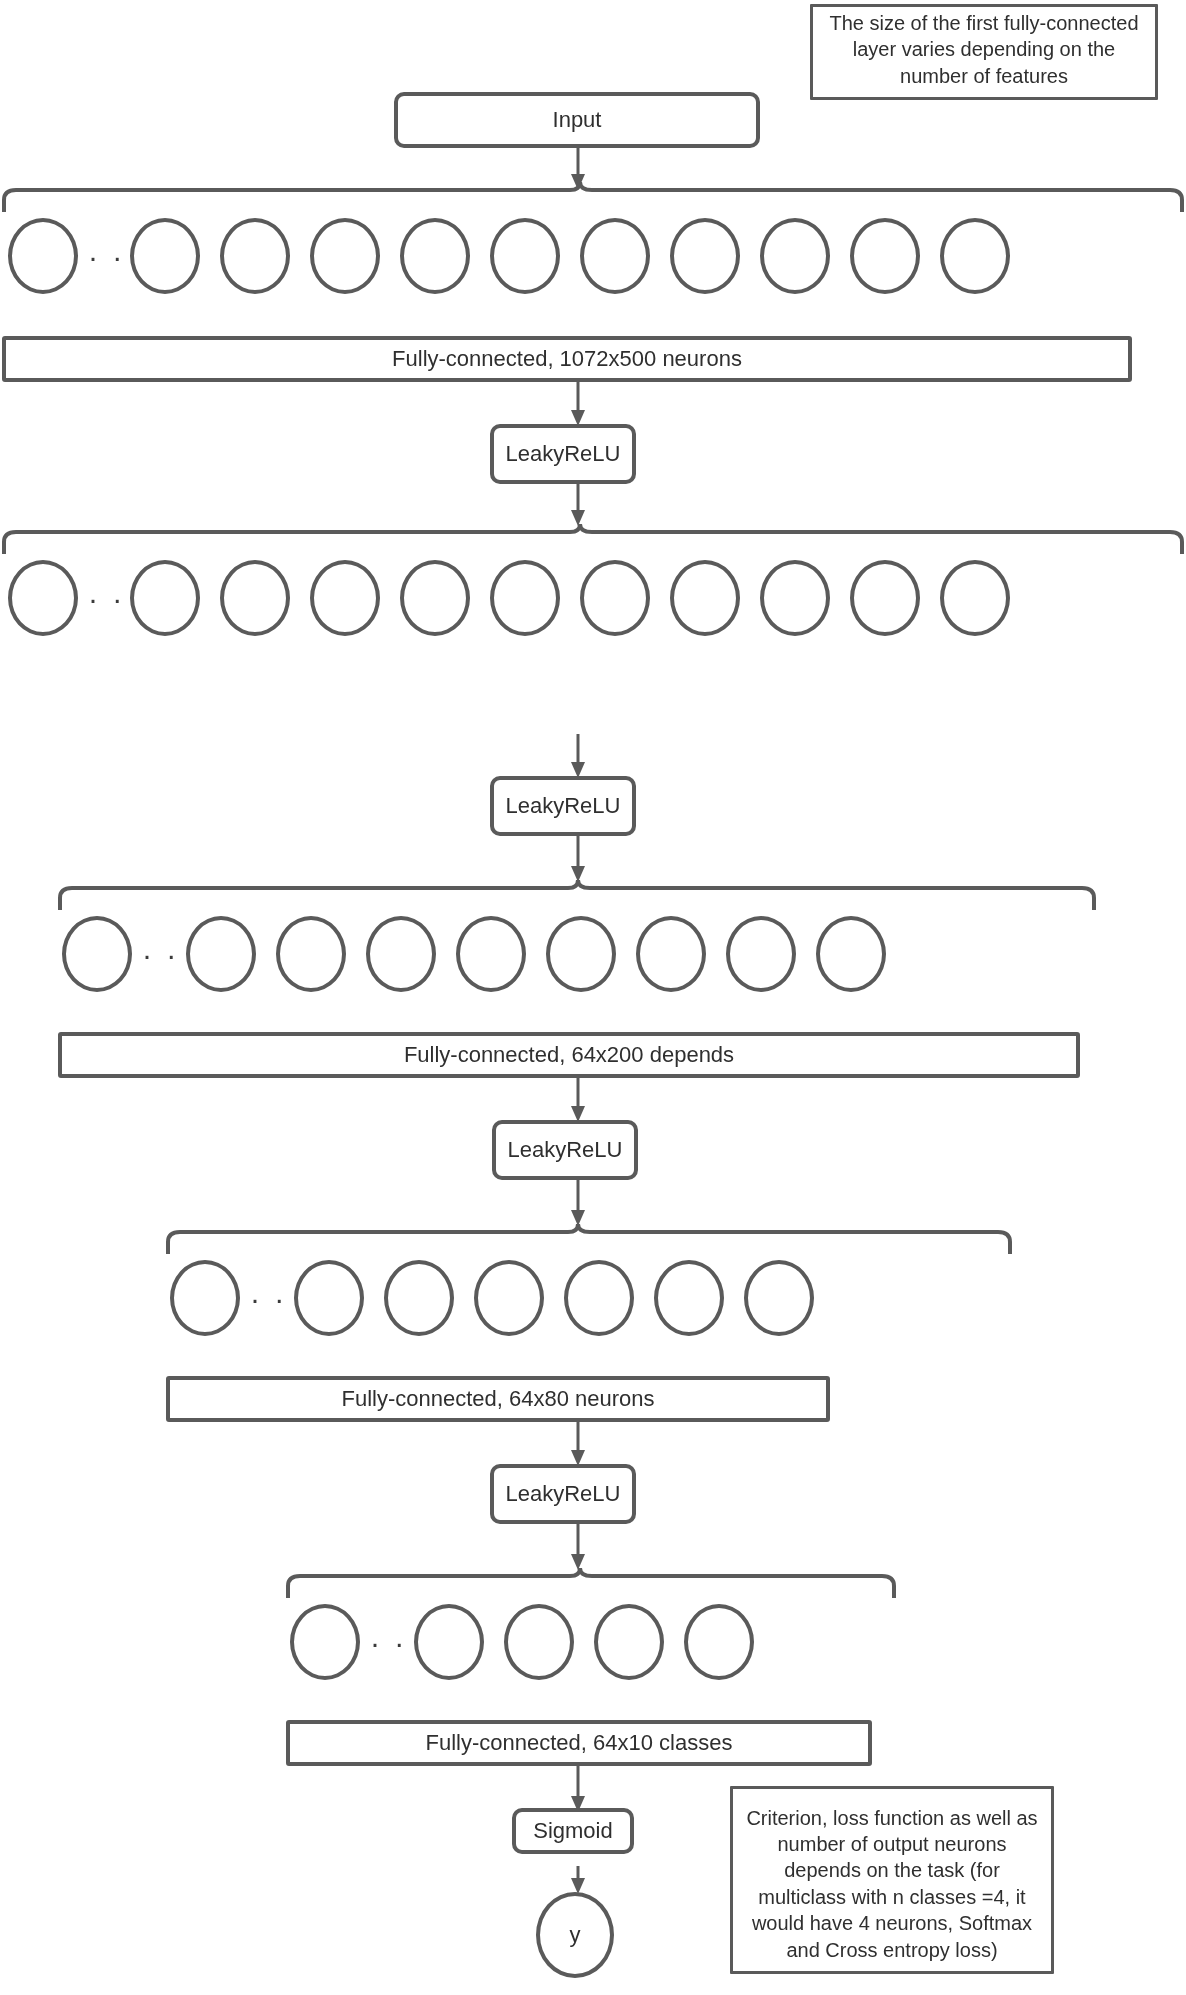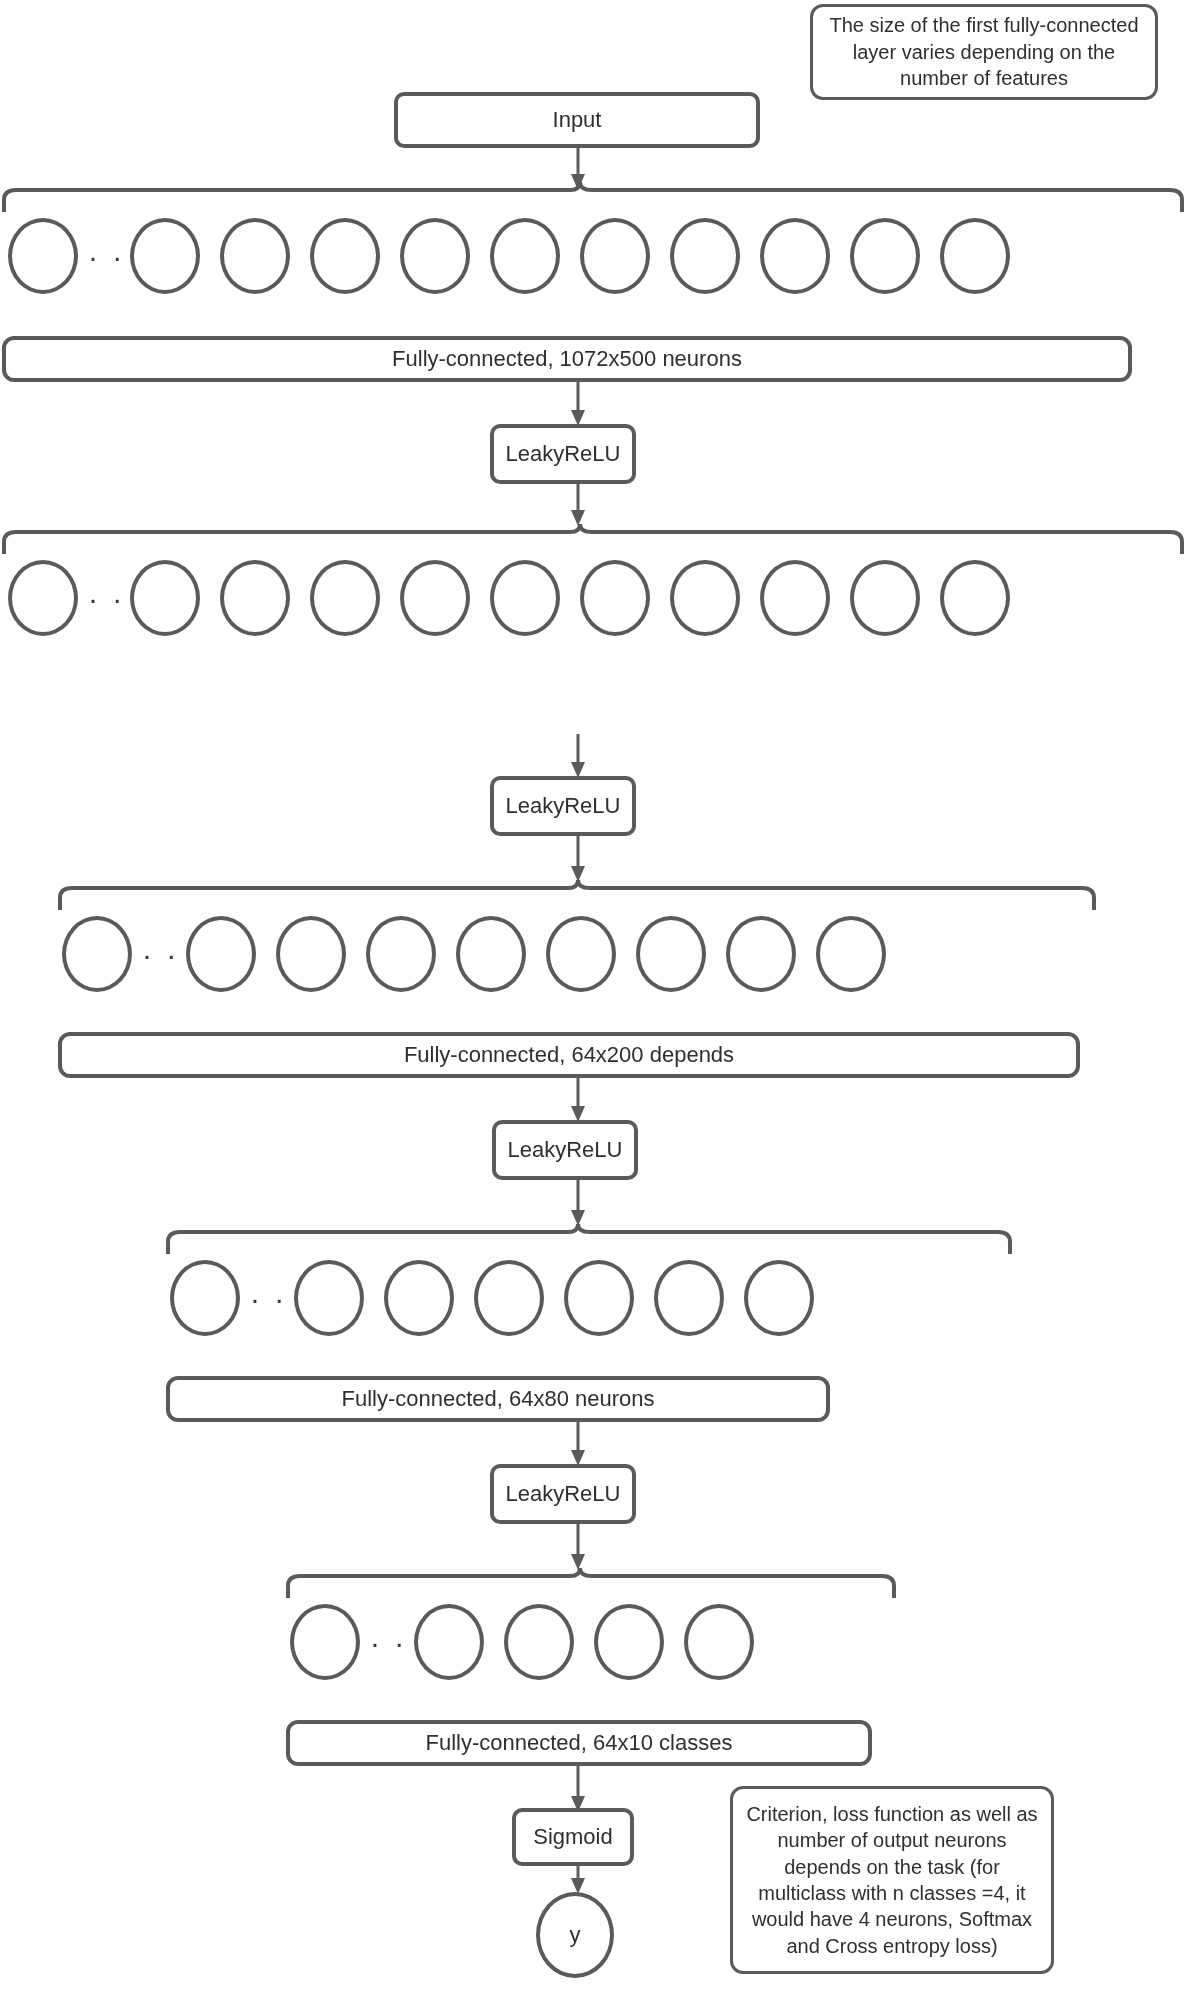--- a/index.html
+++ b/index.html
@@ -26,28 +26,29 @@
     background: #ffffff;
     display: flex;
     align-items: center;
     justify-content: center;
     text-align: center;
     line-height: 1.32;
     color: #2f2f2f;
   }
   .note {
     border-width: 3px;
-    border-radius: 13px;
-    padding: 24px 12px;
+    border-radius: 1px;
+    padding: 8px 12px;
     font-size: 20px;
     flex-direction: column;
+    justify-content: flex-end;
   }
   .fcbar {
     border-width: 4px;
-    border-radius: 12px;
+    border-radius: 3px;
     font-size: 22px;
   }
   .actbox {
     border-width: 4px;
     border-radius: 10px;
     font-size: 22px;
   }
   .inputbox {
     font-size: 22px;
   }
@@ -263,21 +264,21 @@
 
   <div class="box fcbar" style="left:286px; top:1720px; width:586px; height:46px;">
     <span>Fully-connected, 64x10 classes</span>
   </div>
 
   <svg class="arrow" style="left:566px; top:1766px;" width="24" height="48" viewBox="0 0 24 48">
     <path class="arrowline" d="M12 0 L12 34"></path>
     <path class="arrowhead" d="M12 46 L5 30 L19 30 Z"></path>
   </svg>
 
-  <div class="box actbox" style="left:512px; top:1808px; width:122px; height:58px;">
+  <div class="box actbox" style="left:512px; top:1808px; width:122px; height:46px;">
     <span>Sigmoid</span>
   </div>
 
   <svg class="arrow" style="left:566px; top:1866px;" width="24" height="30" viewBox="0 0 24 30">
     <path class="arrowline" d="M12 0 L12 16"></path>
     <path class="arrowhead" d="M12 28 L5 12 L19 12 Z"></path>
   </svg>
 
   <div class="box ybox" style="left:536px; top:1892px; width:78px; height:86px;">
     <span>y</span>

